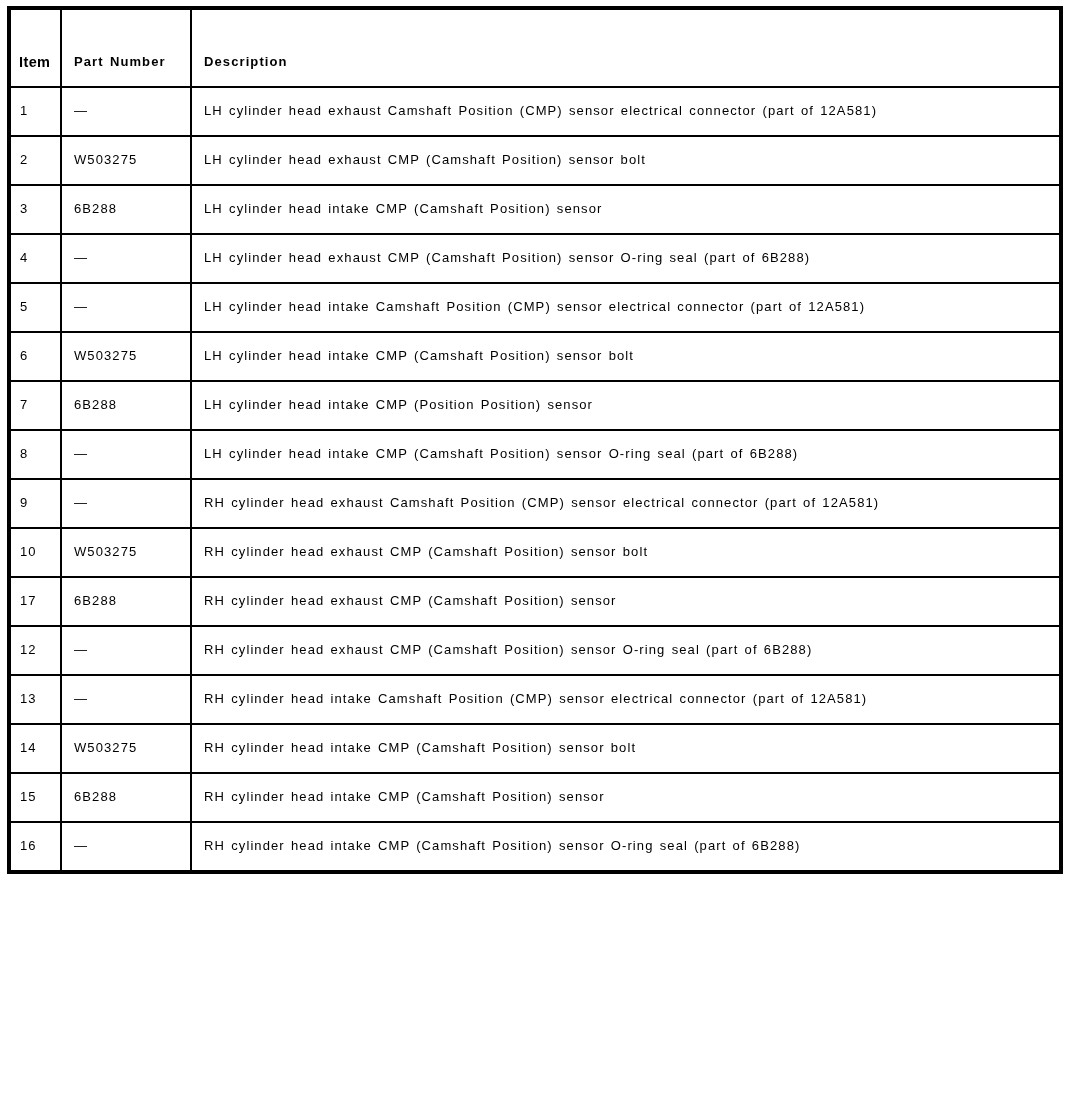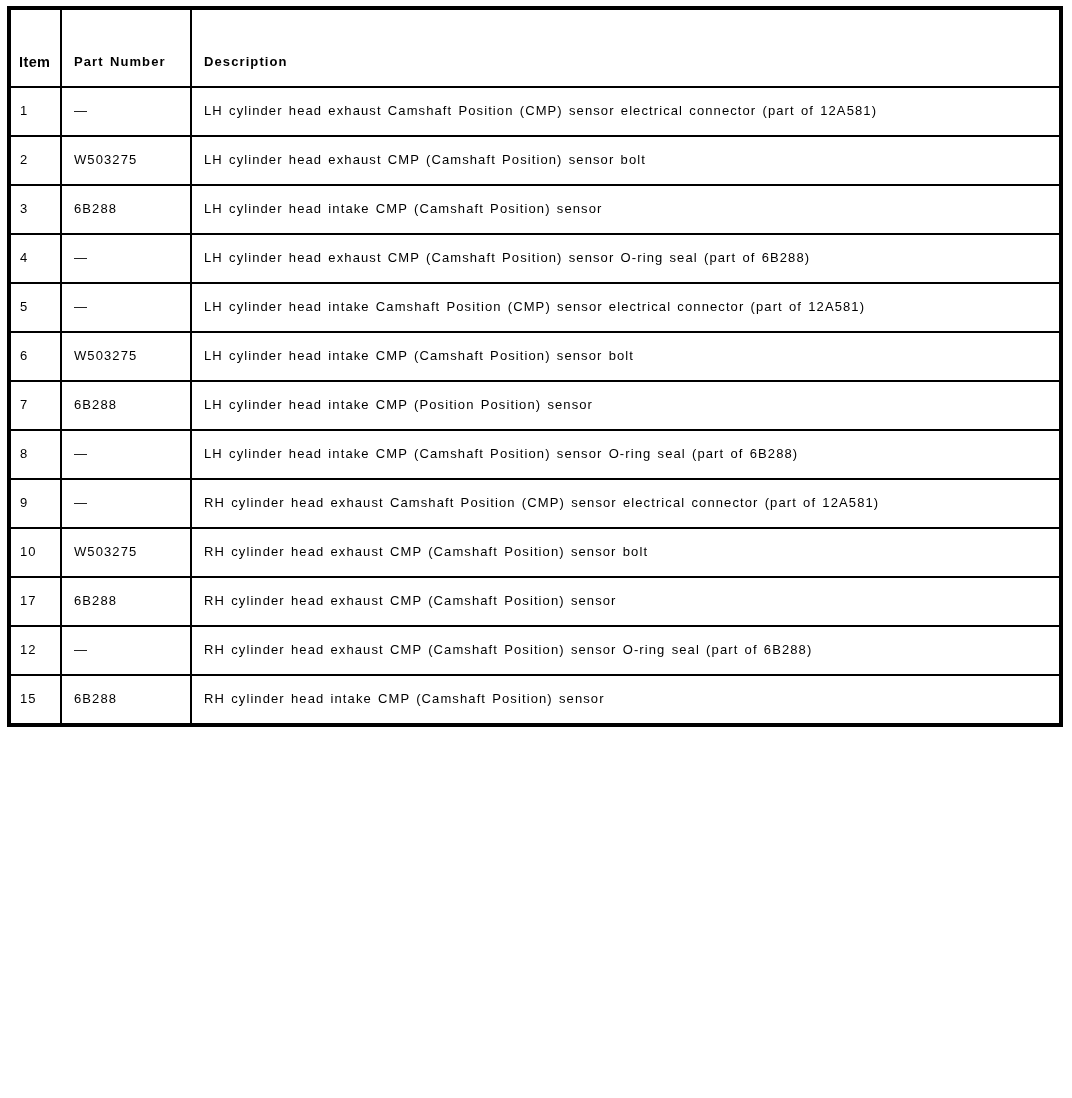--- a/index.html
+++ b/index.html
@@ -134,19 +134,34 @@
     <td class="td-item">17</td>
     <td class="td-part">6B288</td>
     <td class="td-desc">RH cylinder head exhaust CMP (Camshaft Position) sensor</td>
   </tr>
         <tr>
     <td class="td-item">12</td>
     <td class="td-part">—</td>
     <td class="td-desc">RH cylinder head exhaust CMP (Camshaft Position) sensor O-ring seal (part of 6B288)</td>
   </tr>
         <tr>
+    <td class="td-item">13</td>
+    <td class="td-part">—</td>
+    <td class="td-desc">RH cylinder head intake Camshaft Position (CMP) sensor electrical connector (part of 12A581)</td>
+  </tr>
+        <tr>
+    <td class="td-item">14</td>
+    <td class="td-part">W503275</td>
+    <td class="td-desc">RH cylinder head intake CMP (Camshaft Position) sensor bolt</td>
+  </tr>
+        <tr>
     <td class="td-item">15</td>
     <td class="td-part">6B288</td>
     <td class="td-desc">RH cylinder head intake CMP (Camshaft Position) sensor</td>
+  </tr>
+        <tr>
+    <td class="td-item">16</td>
+    <td class="td-part">—</td>
+    <td class="td-desc">RH cylinder head intake CMP (Camshaft Position) sensor O-ring seal (part of 6B288)</td>
   </tr>
       </tbody>
   </table>
 </div>
 
 </body></html>

